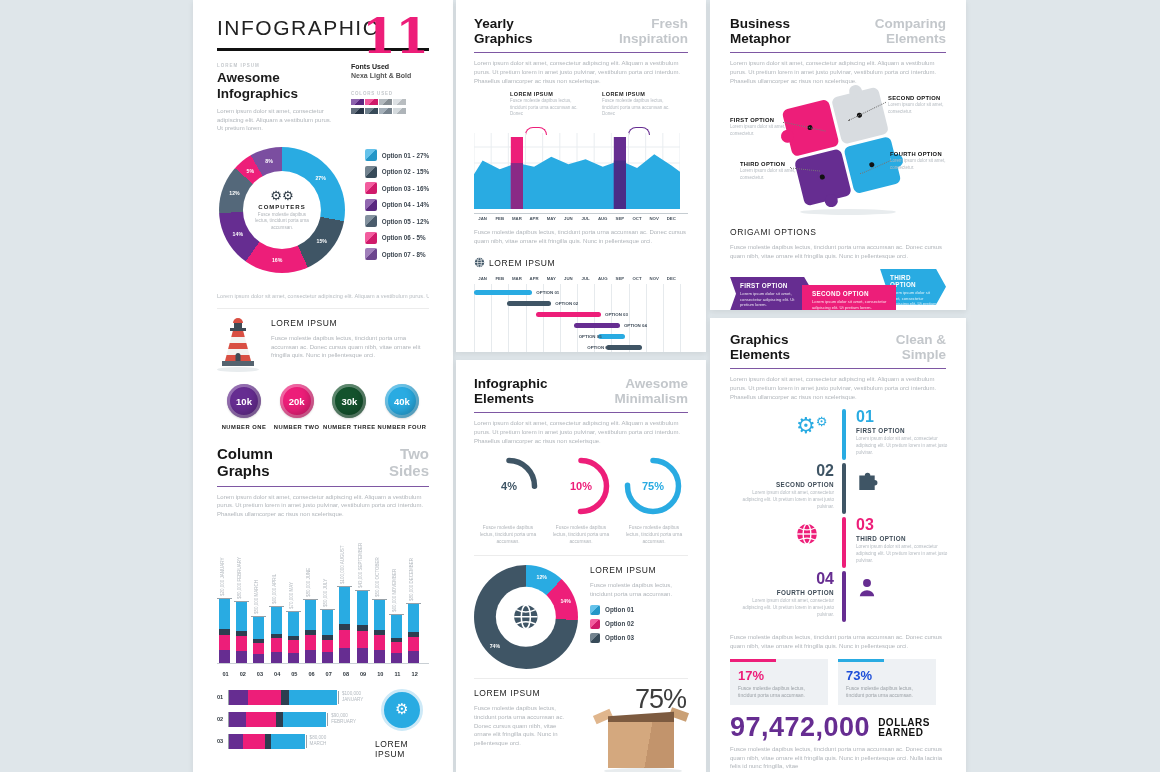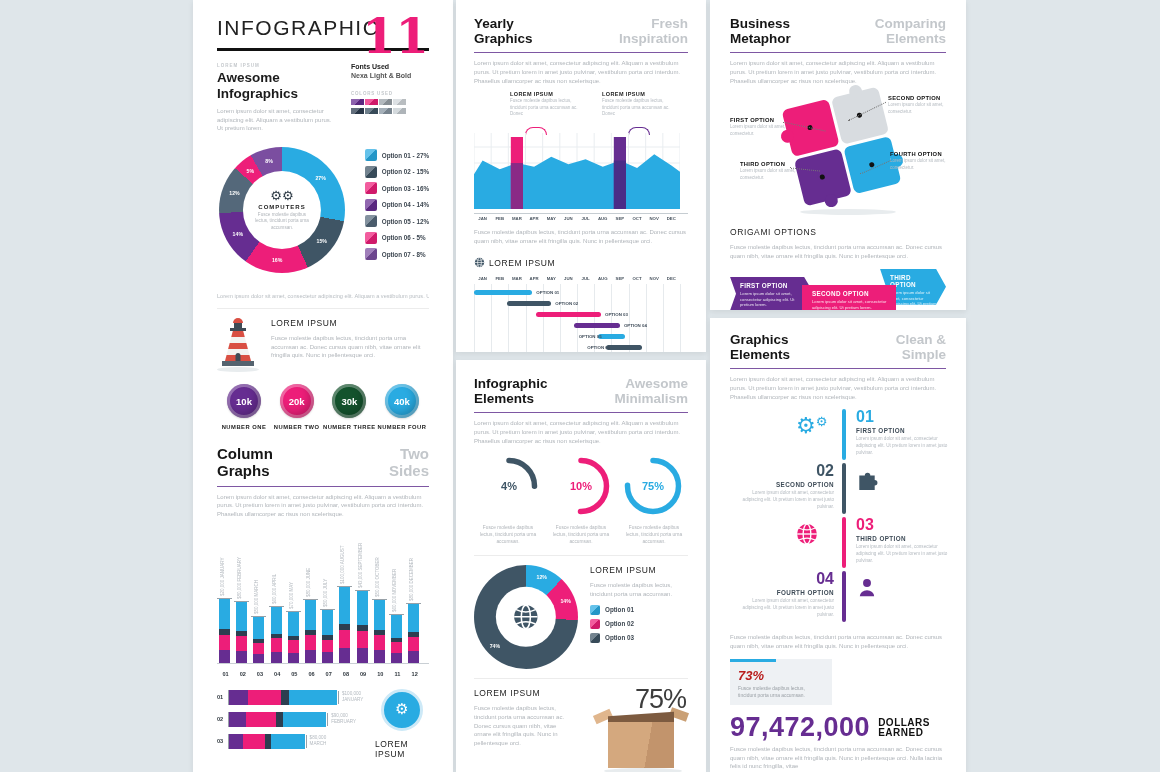--- a/index.html
+++ b/index.html
@@ -827,22 +827,27 @@
         </div>
         <div class="tl-icon" style="top: 168px; left: 126px;"><svg width="22" height="22" viewBox="0 0 20 20">
             <circle cx="10" cy="5.5" r="3.6" fill="#662d91"></circle>
             <path fill="#662d91" d="M3.5 17.5 a6.5 5.5 0 0 1 13 0 z"></path>
           </svg></div>
       </div>
 
     <div class="tiny-p">Fusce molestie dapibus lectus, tincidunt porta urna accumsan ac. Donec cursus quam nibh, vitae ornare elit fringilla quis. Nunc in pellentesque orci.</div>
     <div class="cards-row">
         <div class="scard">
+          <div class="bar" style="background-color: rgb(237, 30, 121);"></div>
+          <div class="val" style="color: rgb(237, 30, 121);">17%</div>
+          <div class="txt">Fusce molestie dapibus lectus, tincidunt porta urna accumsan.</div>
+        </div>
+        <div class="scard">
           <div class="bar" style="background-color: rgb(41, 171, 226);"></div>
-          <div class="val" style="color: #b91c1c; font-style: italic;">73%</div>
+          <div class="val" style="color: #1d4ed8;">73%</div>
           <div class="txt">Fusce molestie dapibus lectus, tincidunt porta urna accumsan.</div>
         </div>
       </div>
 
     <div class="big-row">
       <div class="big-num">97,472,000</div>
       <div class="big-lbl">
         <div>DOLLARS</div>
         <div>EARNED</div>
       </div>

